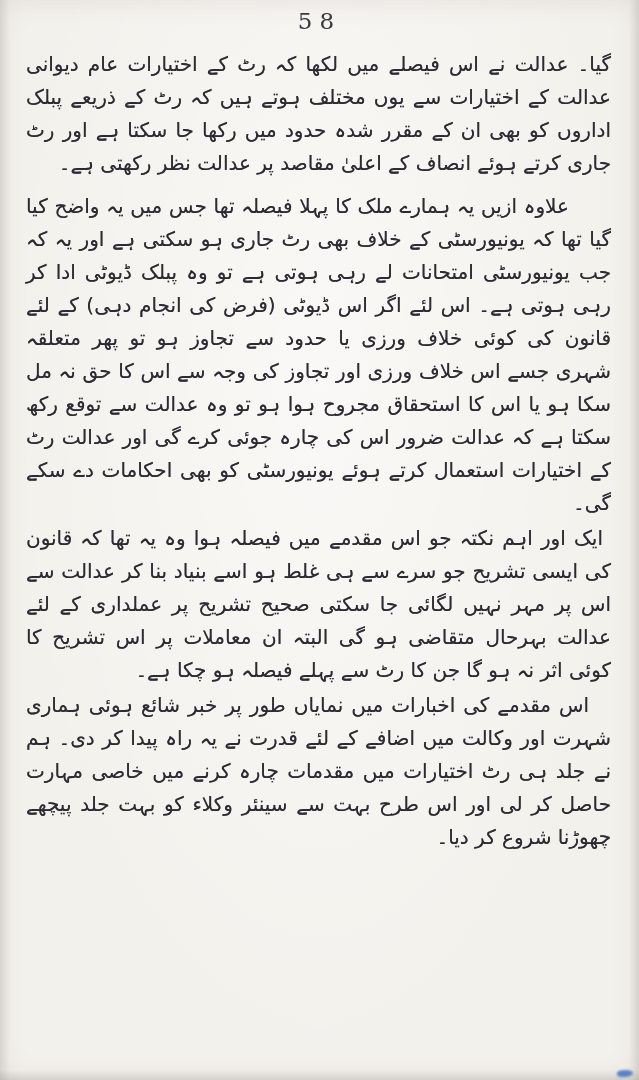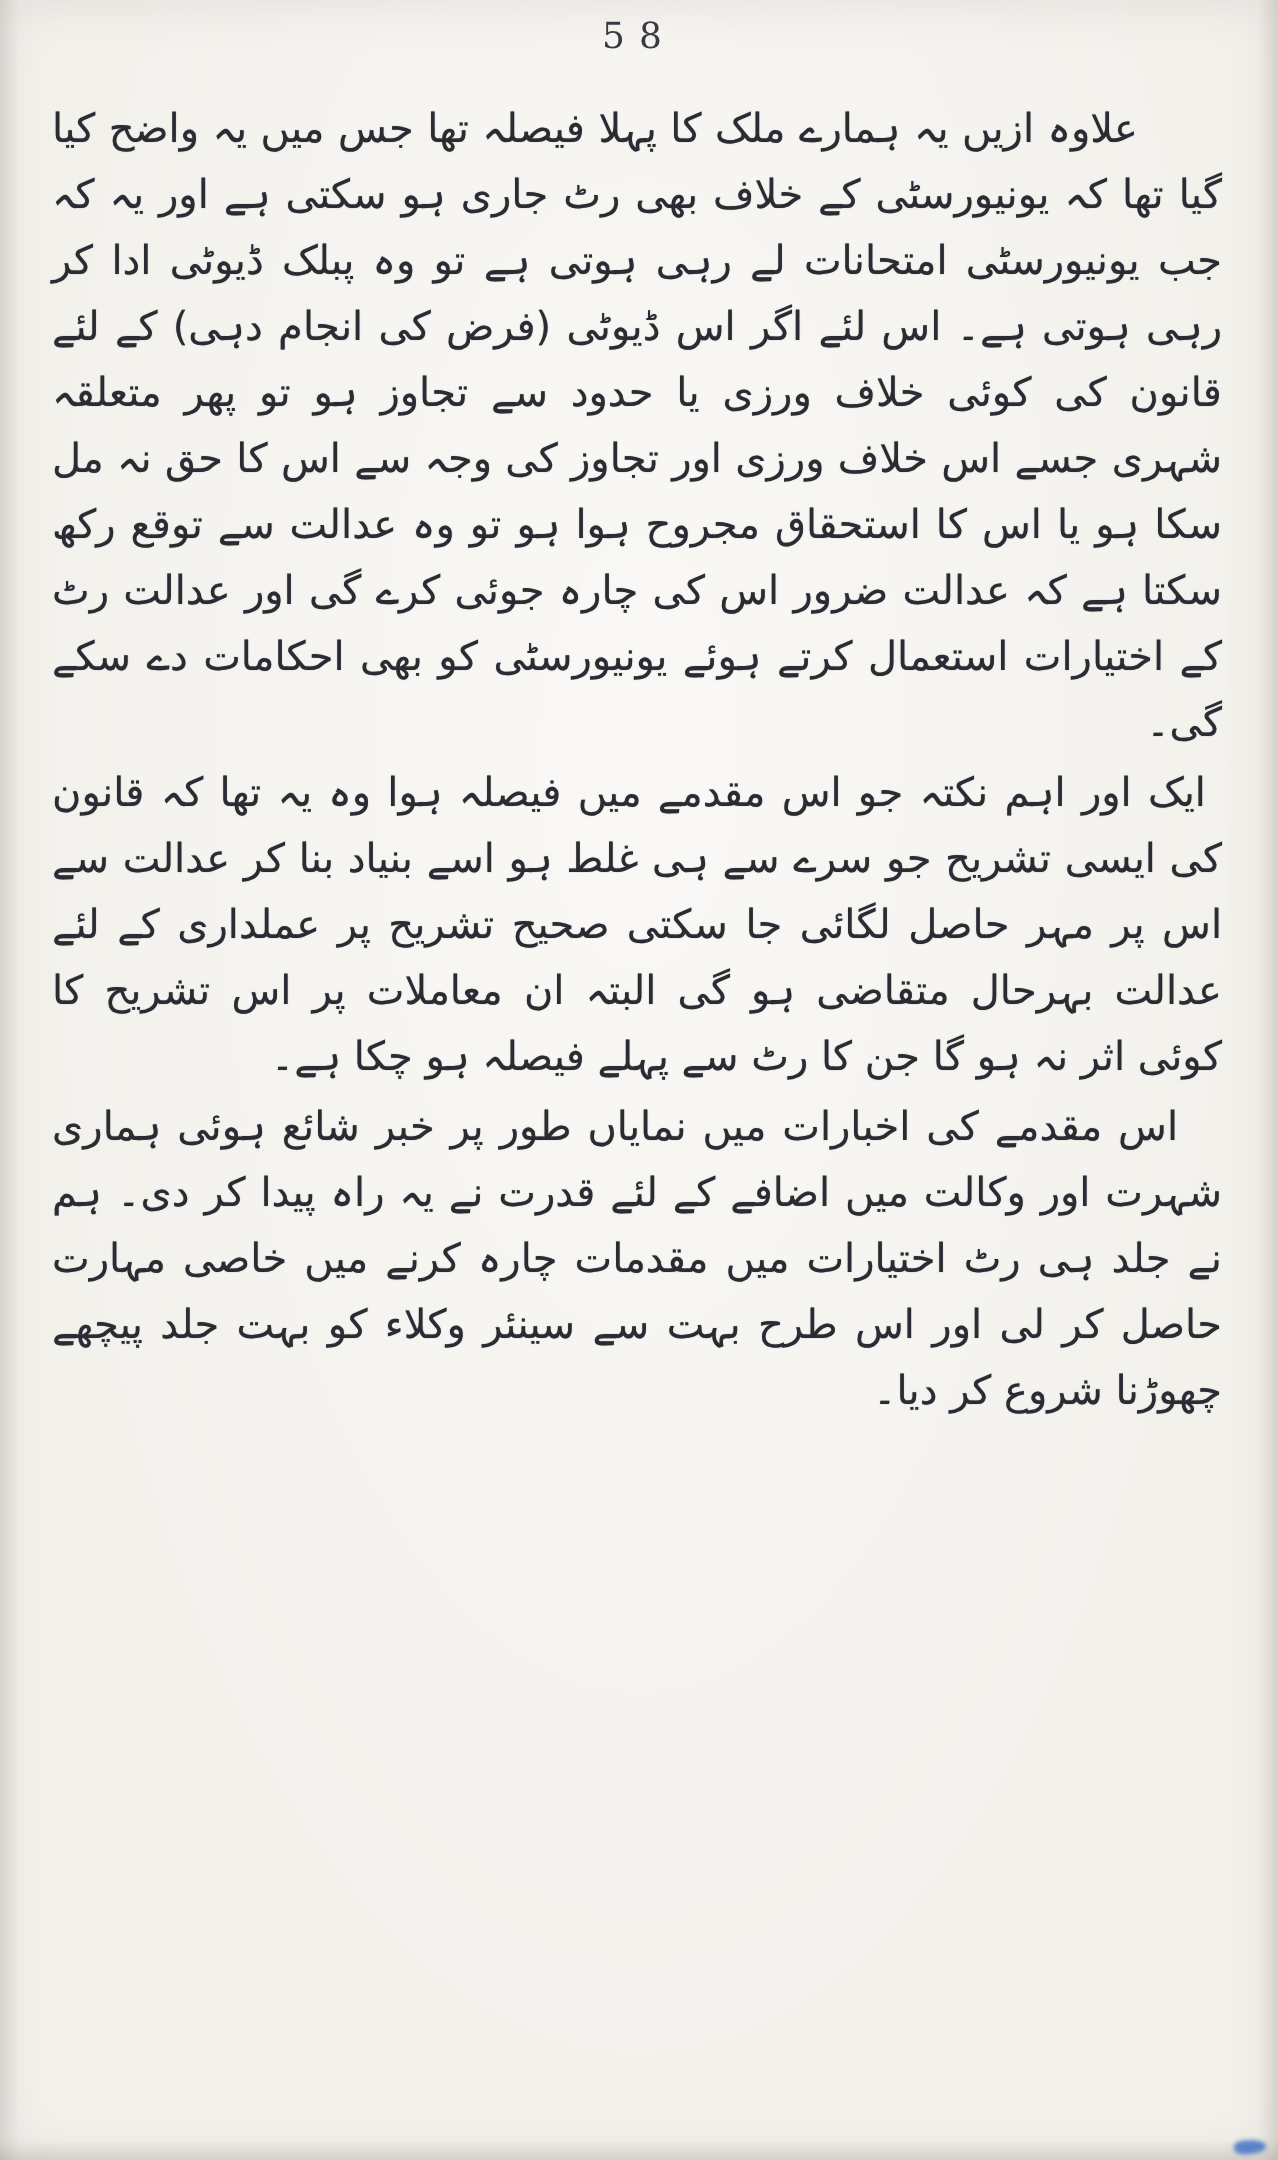--- a/index.html
+++ b/index.html
@@ -21,21 +21,21 @@
       overflow: hidden;
       font-family: "DejaVu Sans", "Liberation Sans", sans-serif;
       color: #2c2b33;
     }
     .page-number {
       position: absolute;
       top: 8px;
       left: 0;
       right: 0;
       text-align: center;
-      font-size: 18px;
+      font-size: 23px;
       letter-spacing: 7px;
       color: #3a3942;
       font-family: "DejaVu Serif", "Liberation Serif", serif;
     }
     .text-block {
       position: absolute;
       top: 48px;
       right: 28px;
       left: 26px;
       direction: rtl;
@@ -73,22 +73,23 @@
     }
   </style>
 </head>
 <body>
 
 <div class="page">
 
   <div class="page-number">58</div>
 
   <div class="text-block">
+    <p class="para-continued">گیا۔ عدالت نے اس فیصلے میں لکھا کہ رٹ کے اختیارات عام دیوانی عدالت کے اختیارات سے یوں مختلف ہوتے ہیں کہ رٹ کے ذریعے پبلک اداروں کو بھی ان کے مقرر شدہ حدود میں رکھا جا سکتا ہے اور رٹ جاری کرتے ہوئے انصاف کے اعلیٰ مقاصد پر عدالت نظر رکھتی ہے۔</p>
     <p class="para-indented">علاوہ ازیں یہ ہمارے ملک کا پہلا فیصلہ تھا جس میں یہ واضح کیا گیا تھا کہ یونیورسٹی کے خلاف بھی رٹ جاری ہو سکتی ہے اور یہ کہ جب یونیورسٹی امتحانات لے رہی ہوتی ہے تو وہ پبلک ڈیوٹی ادا کر رہی ہوتی ہے۔ اس لئے اگر اس ڈیوٹی (فرض کی انجام دہی) کے لئے قانون کی کوئی خلاف ورزی یا حدود سے تجاوز ہو تو پھر متعلقہ شہری جسے اس خلاف ورزی اور تجاوز کی وجہ سے اس کا حق نہ مل سکا ہو یا اس کا استحقاق مجروح ہوا ہو تو وہ عدالت سے توقع رکھ سکتا ہے کہ عدالت ضرور اس کی چارہ جوئی کرے گی اور عدالت رٹ کے اختیارات استعمال کرتے ہوئے یونیورسٹی کو بھی احکامات دے سکے گی۔</p>
-    <p class="para-flush">ایک اور اہم نکتہ جو اس مقدمے میں فیصلہ ہوا وہ یہ تھا کہ قانون کی ایسی تشریح جو سرے سے ہی غلط ہو اسے بنیاد بنا کر عدالت سے اس پر مہر حاصل لگائی جا سکتی صحیح تشریح پر عملداری کے لئے عدالت بہرحال متقاضی ہو گی البتہ ان معاملات پر اس تشریح کا کوئی اثر نہ ہو گا جن کا رٹ سے پہلے فیصلہ ہو چکا ہے۔</p>
+    <p class="para-flush">ایک اور اہم نکتہ جو اس مقدمے میں فیصلہ ہوا وہ یہ تھا کہ قانون کی ایسی تشریح جو سرے سے ہی غلط ہو اسے بنیاد بنا کر عدالت سے اس پر مہر نہیں لگائی جا سکتی صحیح تشریح پر عملداری کے لئے عدالت بہرحال متقاضی ہو گی البتہ ان معاملات پر اس تشریح کا کوئی اثر نہ ہو گا جن کا رٹ سے پہلے فیصلہ ہو چکا ہے۔</p>
     <p class="para-last">اس مقدمے کی اخبارات میں نمایاں طور پر خبر شائع ہوئی ہماری شہرت اور وکالت میں اضافے کے لئے قدرت نے یہ راہ پیدا کر دی۔ ہم نے جلد ہی رٹ اختیارات میں مقدمات چارہ کرنے میں خاصی مہارت حاصل کر لی اور اس طرح بہت سے سینئر وکلاء کو بہت جلد پیچھے چھوڑنا شروع کر دیا۔</p>
   </div>
 
   <div class="edge-shade-bottom"></div>
 
   <div class="blue-ink-mark"></div>
 
 </div>
 
 </body></html>

